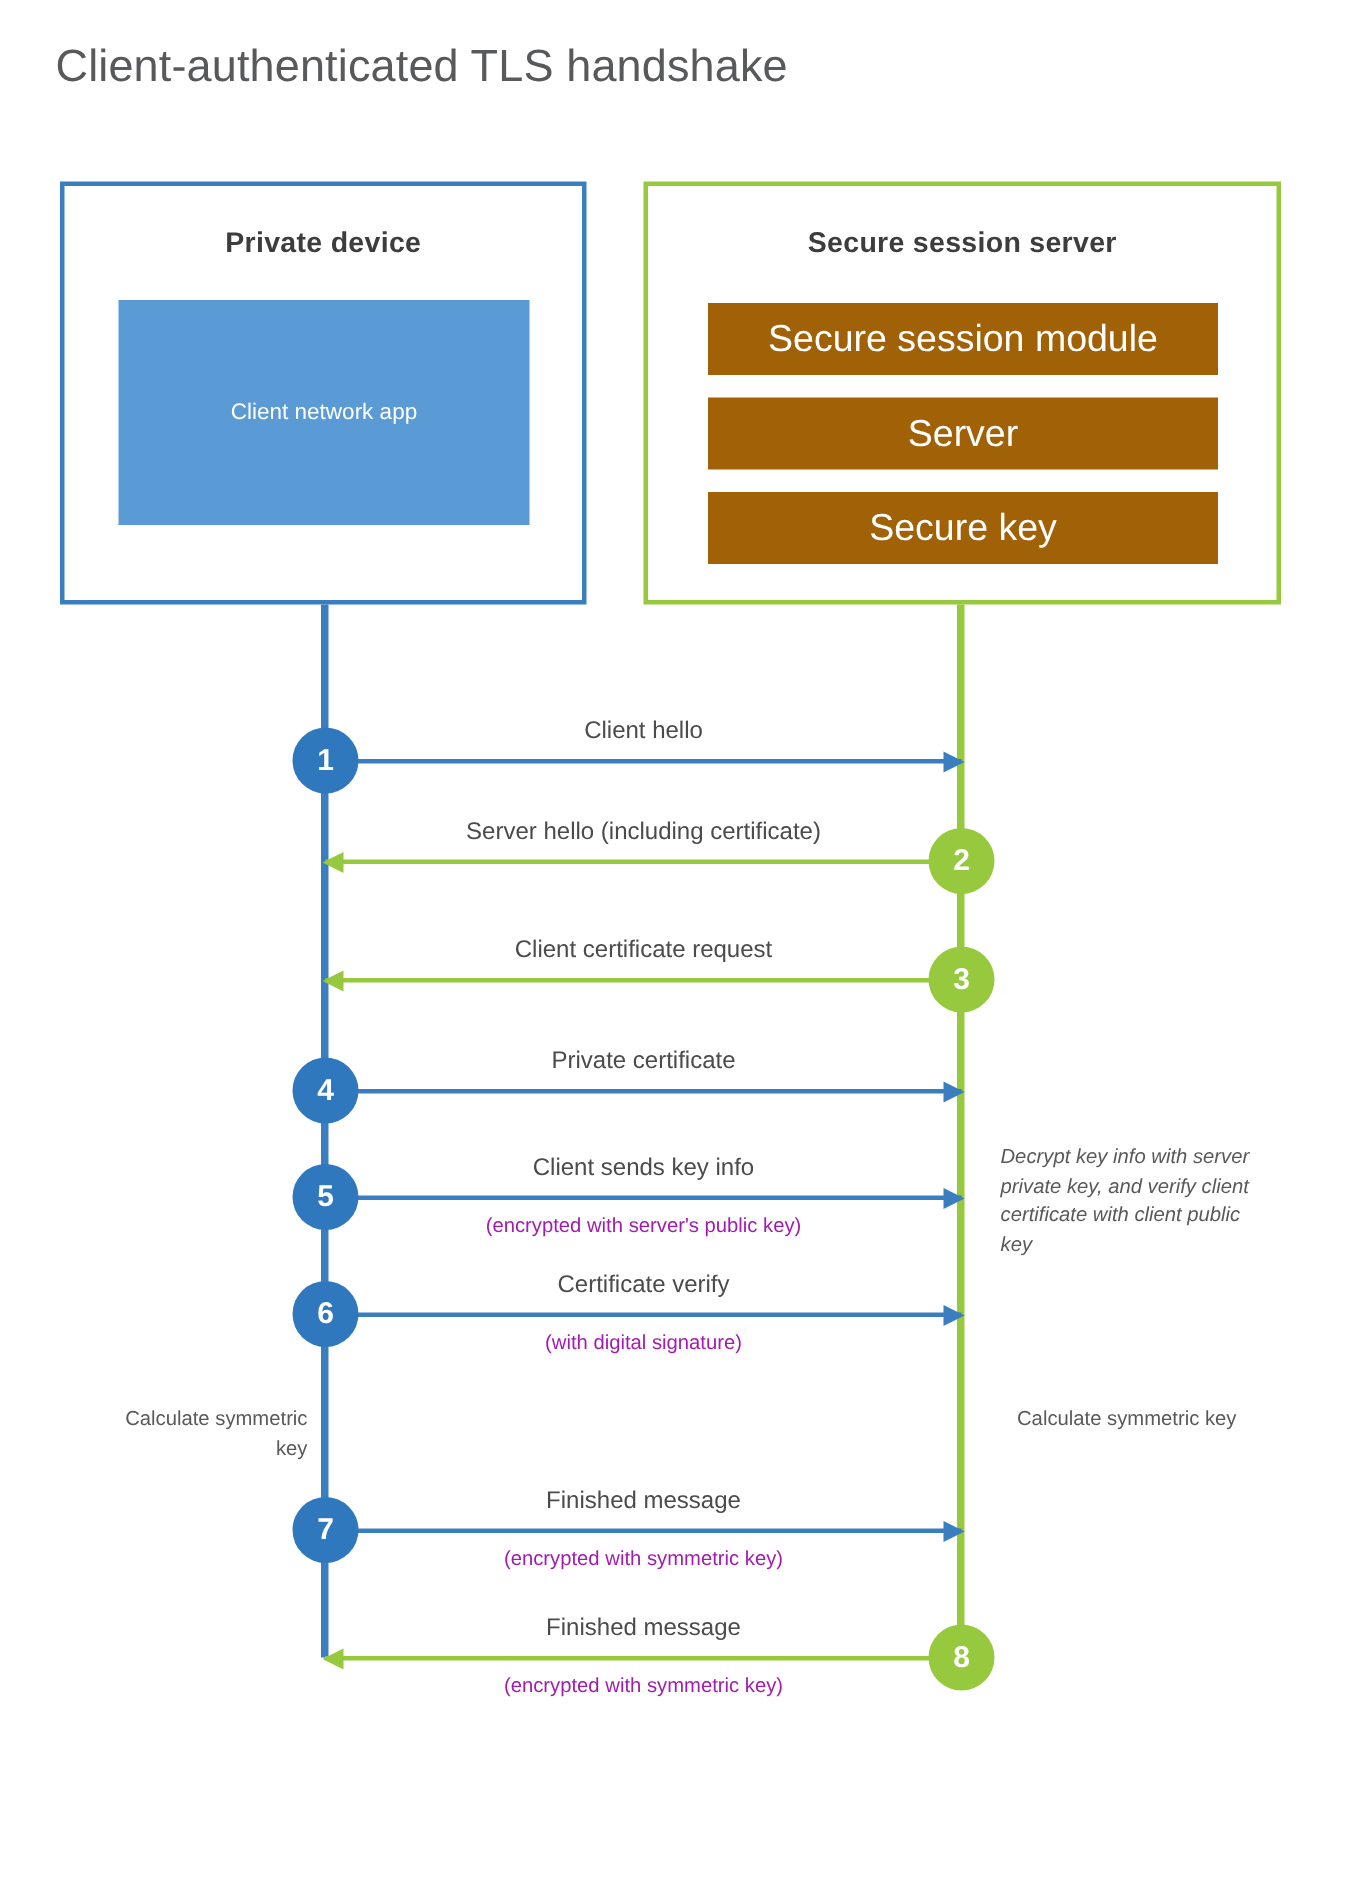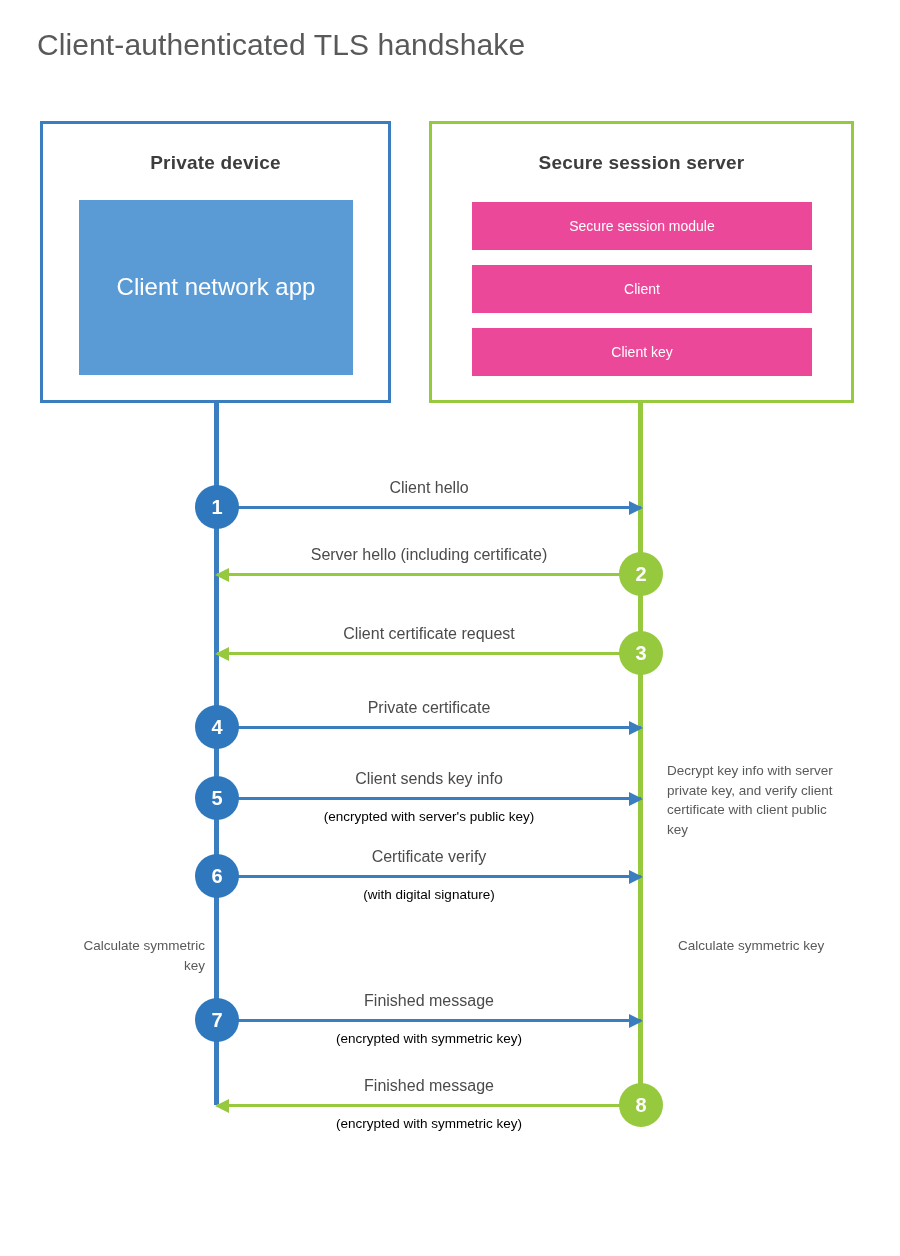--- a/index.html
+++ b/index.html
@@ -64,40 +64,40 @@
     top: 28px;
     letter-spacing: 0.2px;
   }
 
   
   #client-app-block {
     position: absolute;
     left: 36px;
     top: 76px;
     width: 274px;
-    height: 175px;
+    height: 150px;
     background: #5b9bd5;
     color: #ffffff;
-    font-size: 24px;
+    font-size: 15px;
     display: flex;
     align-items: center;
     justify-content: center;
     text-align: center;
     line-height: 1.28;
     padding: 0 10px;
   }
 
   .server-block {
     position: absolute;
     left: 40px;
     width: 340px;
     height: 48px;
-    background: #ec4899;
+    background: #a16207;
     color: #ffffff;
-    font-size: 14px;
+    font-size: 25px;
     display: flex;
     align-items: center;
     justify-content: center;
     text-align: center;
   }
   #server-block-0 { top: 78px; }
   #server-block-1 { top: 141px; }
   #server-block-2 { top: 204px; }
 
   
@@ -174,36 +174,37 @@
     font-size: 16px;
     color: #4b4b4d;
     white-space: nowrap;
   }
   .msg-sublabel {
     position: absolute;
     width: 430px;
     left: 214px;
     text-align: center;
     font-size: 13.5px;
-    color: #000000;
+    color: #a21caf;
     white-space: nowrap;
   }
 
   
   .side-note {
     position: absolute;
     font-size: 13.5px;
     color: #58595b;
     line-height: 1.45;
   }
   #note-decrypt {
     left: 667px;
     top: 761px;
     width: 180px;
     text-align: left;
+    font-style: italic;
   }
   #note-calc-client {
     left: 65px;
     top: 936px;
     width: 140px;
     text-align: right;
   }
   #note-calc-server {
     left: 678px;
     top: 936px;
@@ -219,22 +220,22 @@
   <div id="page-title">Client-authenticated TLS handshake</div>
 
   <div class="actor-box" id="client-device-box">
     <div class="actor-title">Private device</div>
     <div id="client-app-block">Client network app</div>
   </div>
 
   <div class="actor-box" id="server-box">
     <div class="actor-title">Secure session server</div>
     <div class="server-block" id="server-block-0">Secure session module</div>
-    <div class="server-block" id="server-block-1">Client</div>
-    <div class="server-block" id="server-block-2">Client key</div>
+    <div class="server-block" id="server-block-1">Server</div>
+    <div class="server-block" id="server-block-2">Secure key</div>
   </div>
 
   <div class="lifeline" id="lifeline-client"></div>
   <div class="lifeline" id="lifeline-server"></div>
 
   <div id="steps-layer">
       <div class="msg-arrow to-server" style="top: 506px;"></div>
       <div class="msg-label" style="top: 479px;">Client hello</div>
       <div class="step-circle client" style="top: 485px;">1</div>
       <div class="msg-arrow to-client" style="top: 573px;"></div>

